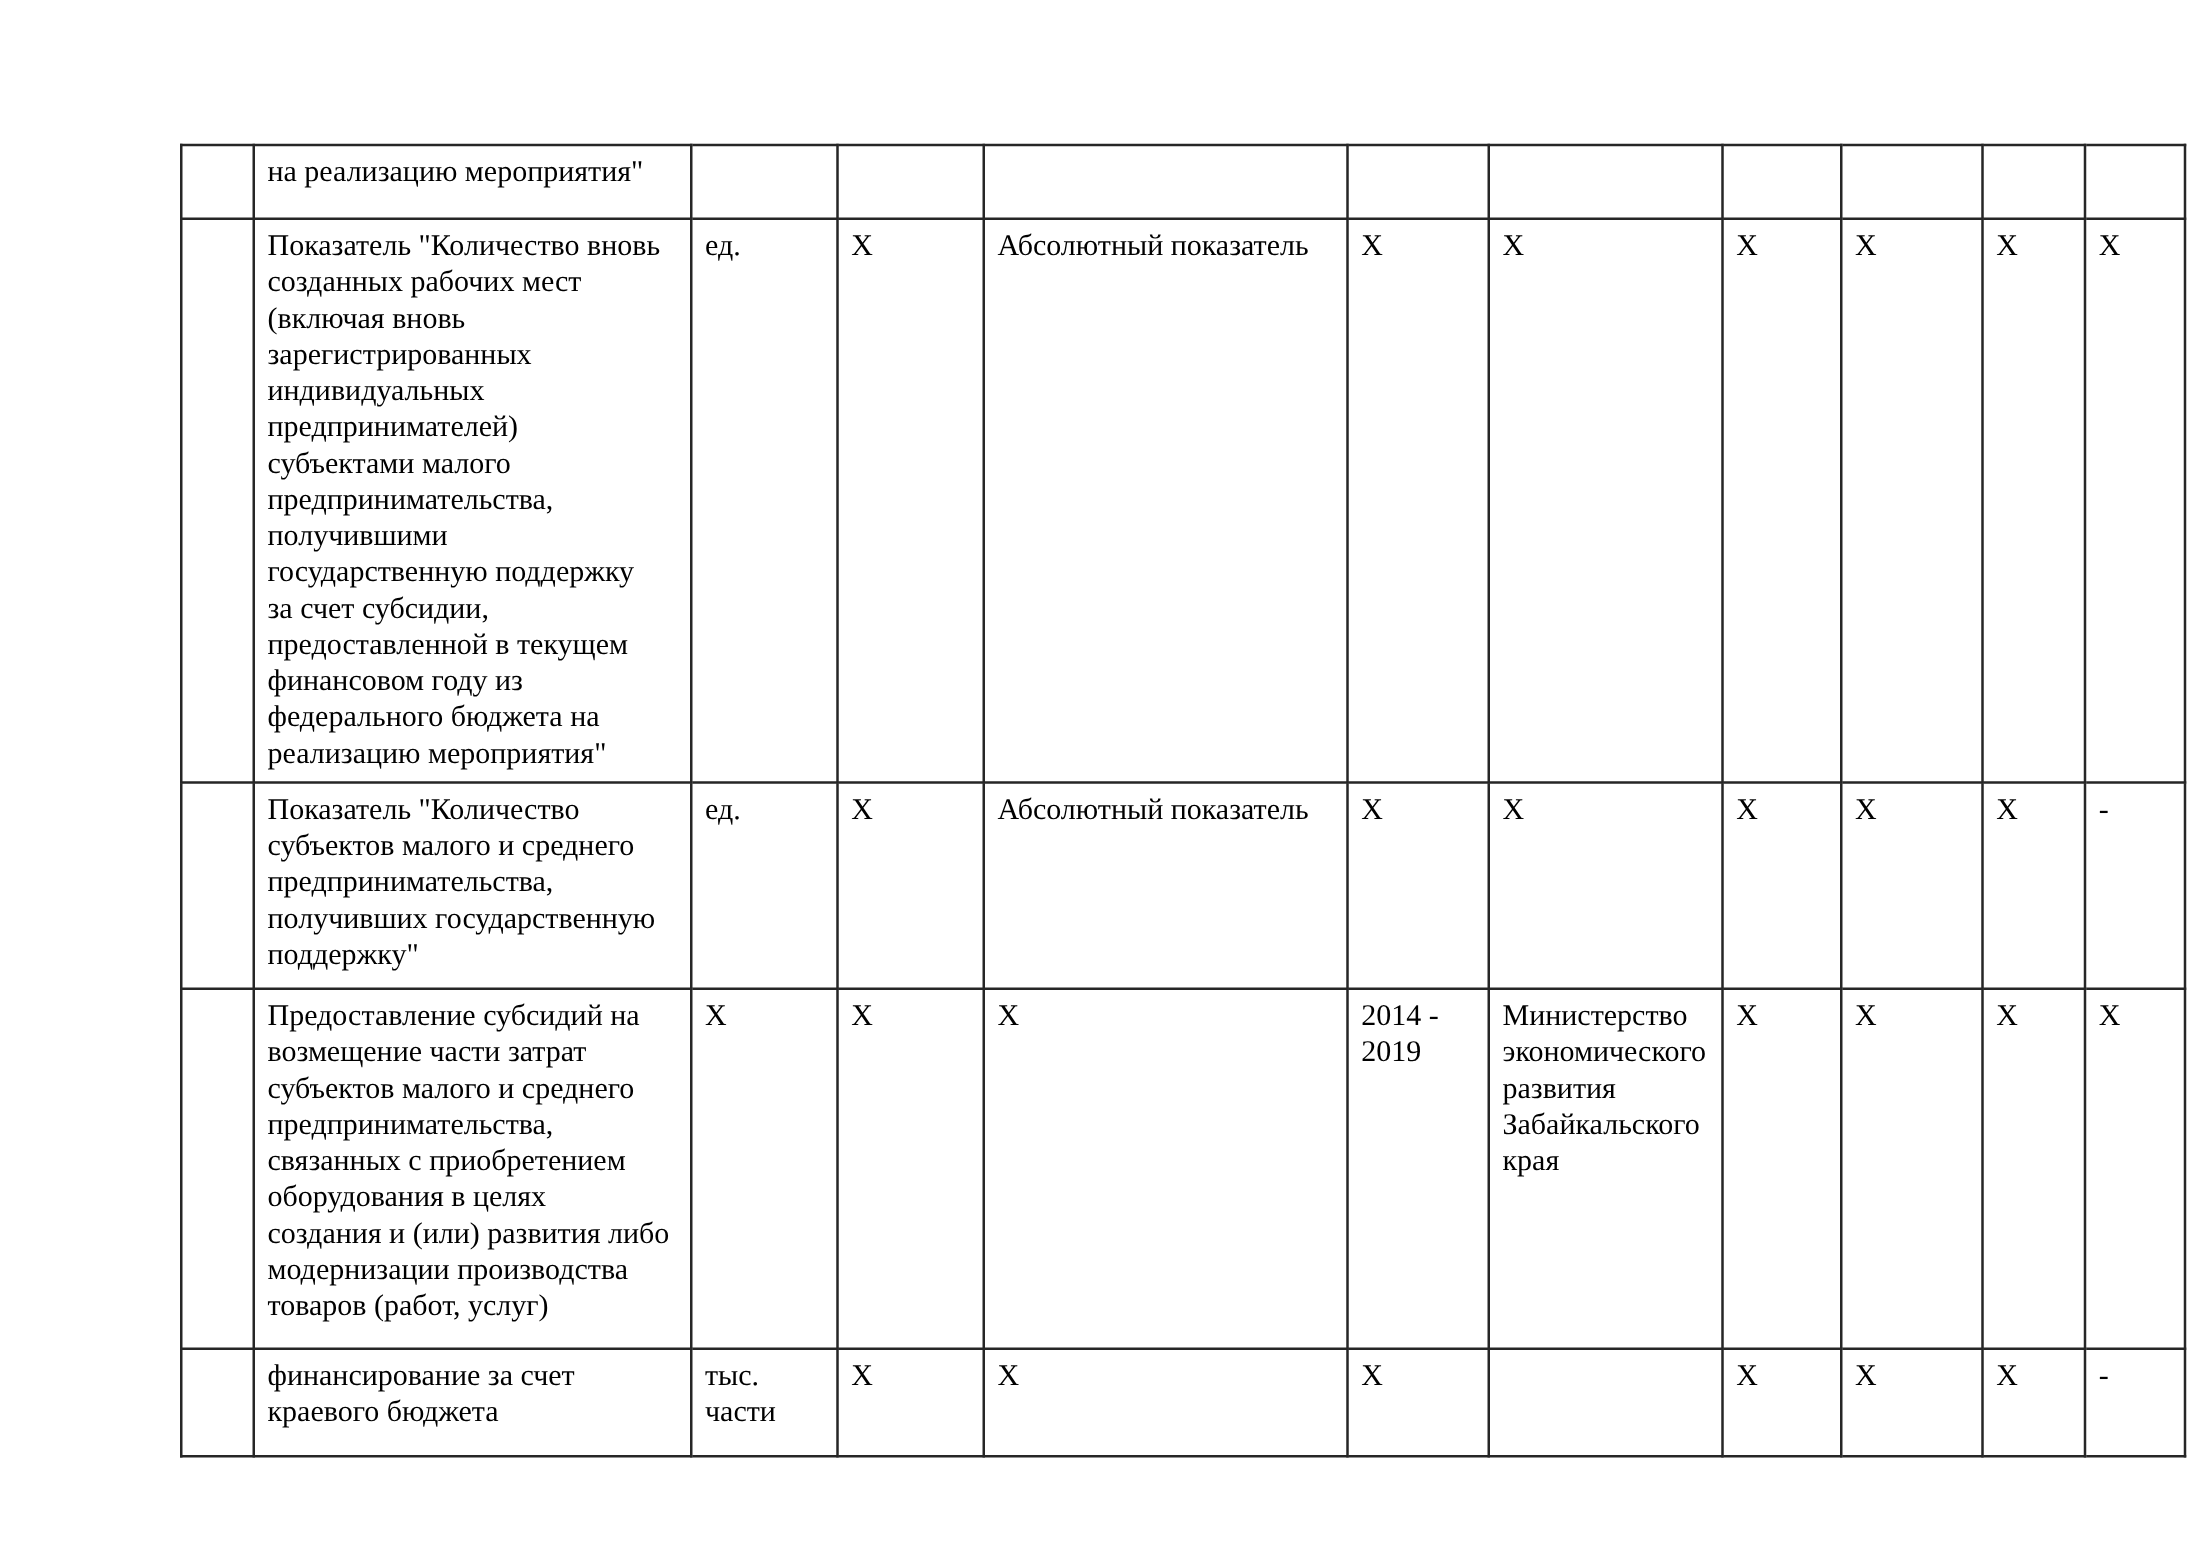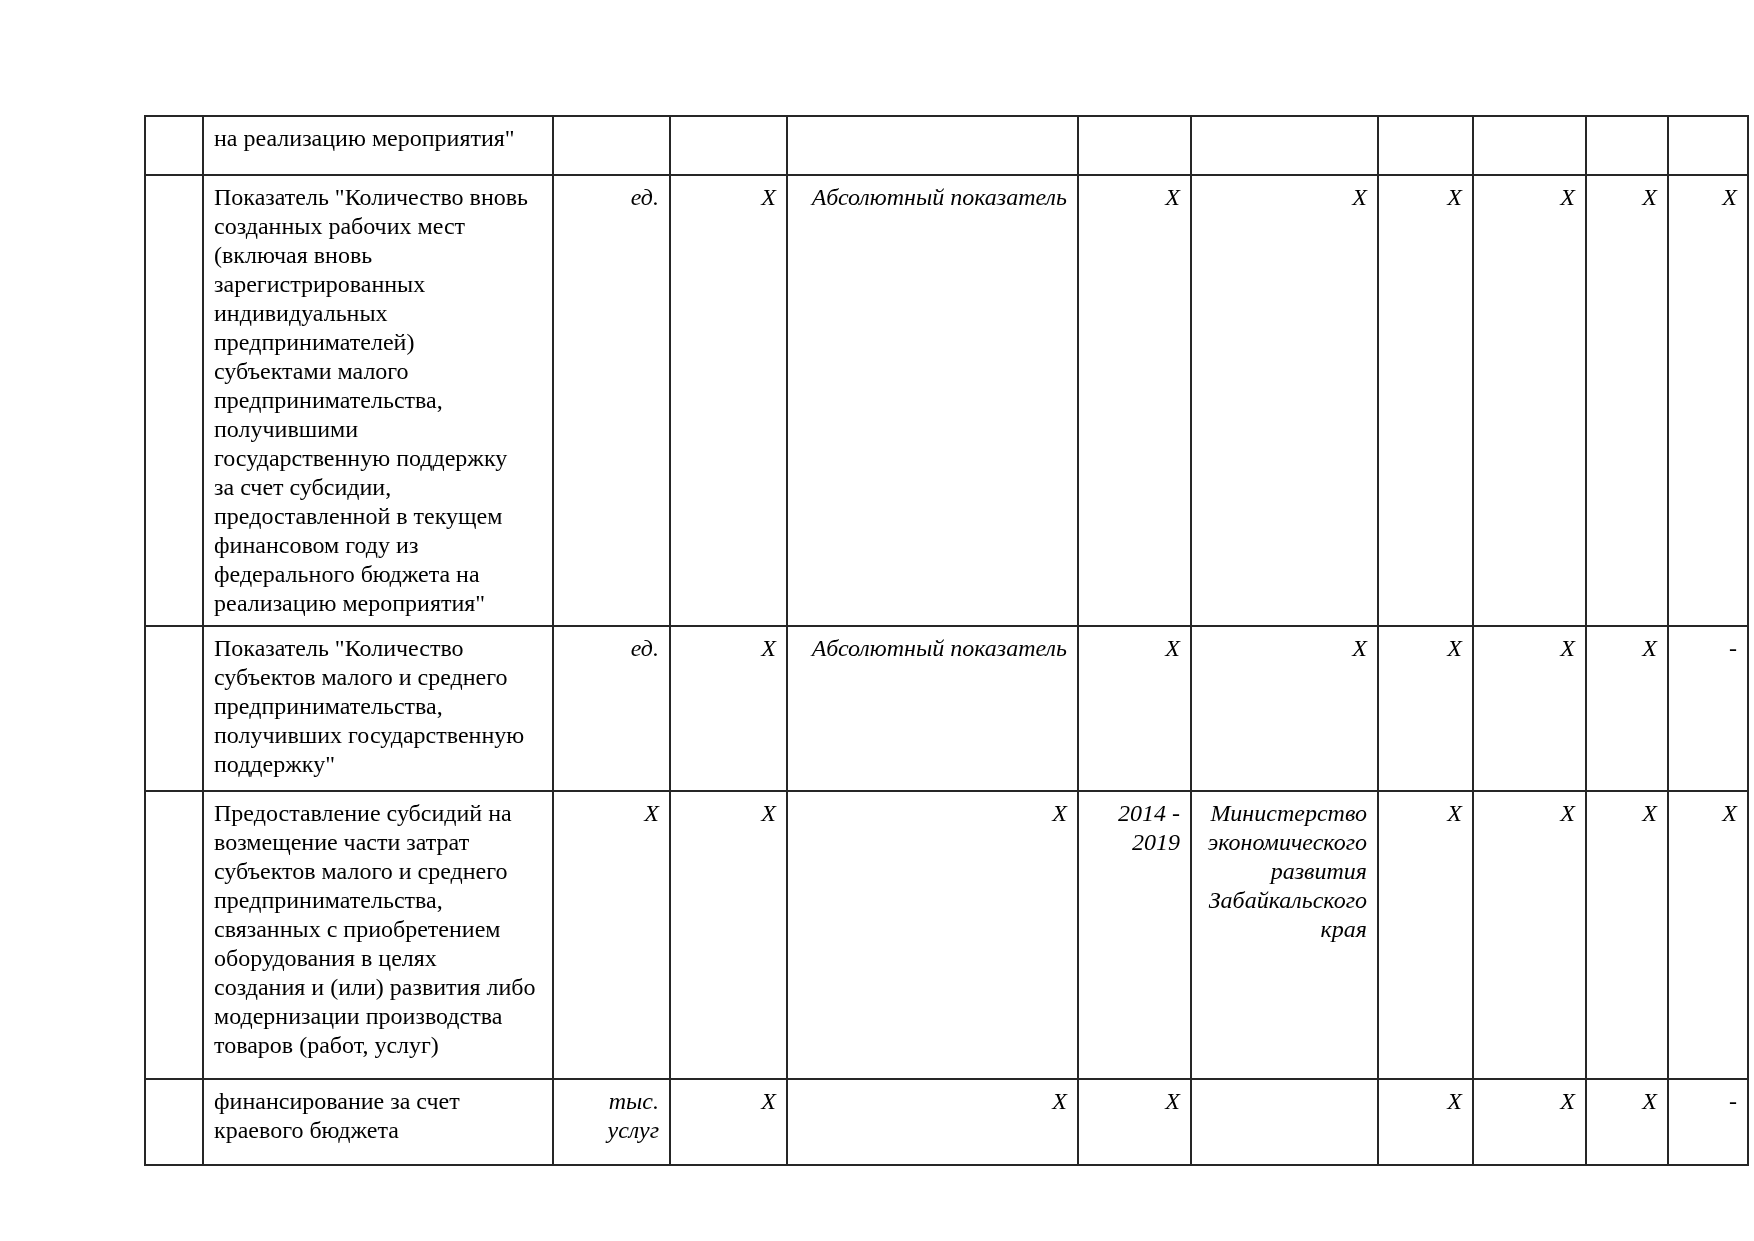--- a/index.html
+++ b/index.html
@@ -27,21 +27,21 @@
   table.doc-table td {
     border: 2px solid #262626;
     vertical-align: top;
     padding: 7px 10px;
     font-size: 24px;
     line-height: 29px;
     white-space: pre-line;
     overflow: hidden;
   }
   td.txt { text-align: left; }
-  td.ctr { text-align: right; font-style: italic; }
+  td.ctr { text-align: left; }
 </style>
 </head>
 <body>
 
 <div class="page">
   <table class="doc-table">
     <colgroup>
       <col style="width:58px">
         <col style="width:350px">
         <col style="width:117px">
@@ -136,21 +136,21 @@
         <td class="ctr">Х</td>
         <td class="ctr">Х</td>
         <td class="ctr">Х</td>
         <td class="ctr">Х</td>
       </tr>
       <tr style="height:86px">
         <td class="ctr"></td>
         <td class="txt">финансирование за счет
 краевого бюджета</td>
         <td class="ctr">тыс.
-услуг</td>
+части</td>
         <td class="ctr">Х</td>
         <td class="ctr">Х</td>
         <td class="ctr">Х</td>
         <td class="ctr"></td>
         <td class="ctr">Х</td>
         <td class="ctr">Х</td>
         <td class="ctr">Х</td>
         <td class="ctr">-</td>
       </tr>
     </tbody>

